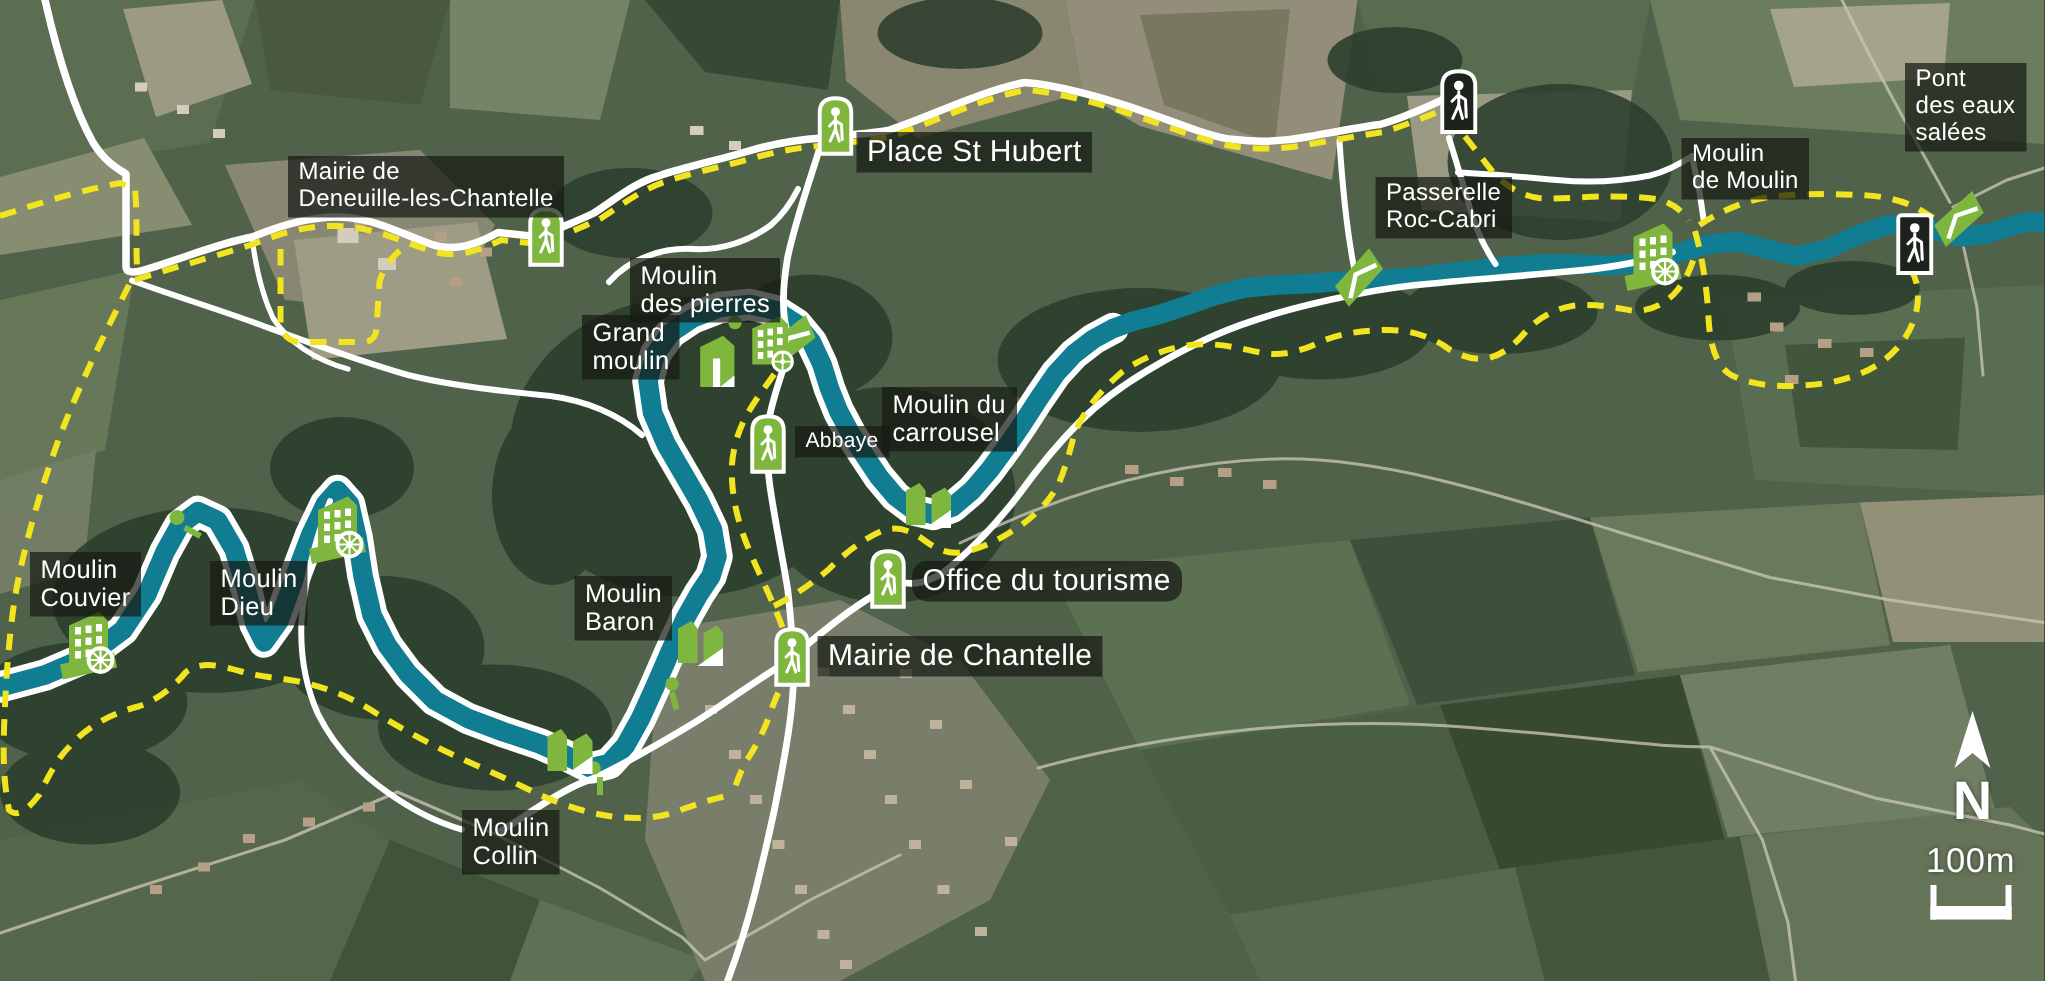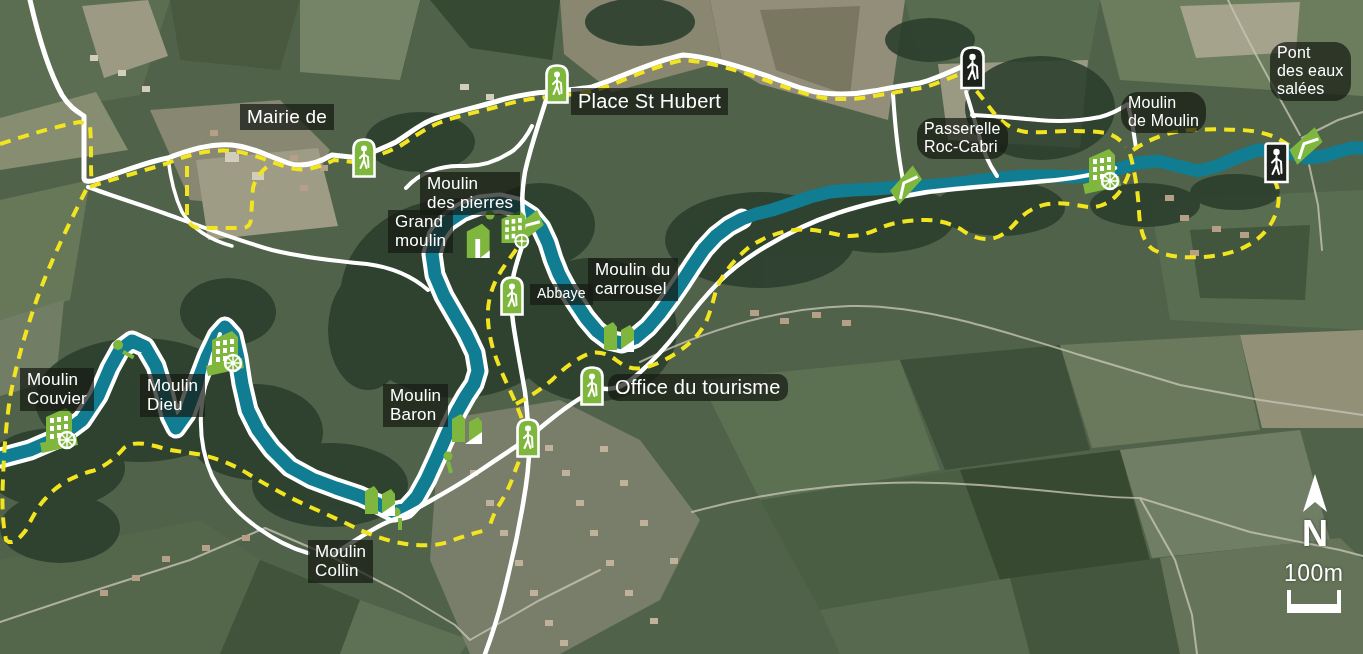--- a/index.html
+++ b/index.html
@@ -2,21 +2,21 @@
 <html><head>
 <meta charset="utf-8">
 <style>
   html,body{margin:0;padding:0;background:#222;}
   .map{position:relative;width:1363px;height:654px;overflow:hidden;
        font-family:"Liberation Sans",sans-serif;background:#50634a;}
   .map svg.base{position:absolute;left:0;top:0;}
   .lbl{position:absolute;color:#fff;background:rgba(22,26,20,.72);
        padding:2px 7px 3px 7px;line-height:1.12;letter-spacing:.2px;white-space:nowrap;}
   .lbl span{display:block;}
-  .fs16{font-size:16px;border-radius:17px;} .fs17{font-size:17px;} .fs19{font-size:19px;margin-left:48px;}
+  .fs16{font-size:16px;} .fs17{font-size:17px;} .fs19{font-size:16px;}
   .fs20{font-size:20px;} .fs21{font-size:14px;}
   .compass{position:absolute;left:1292px;top:474px;width:46px;text-align:center;color:#fff;}
   .compass .n{font-size:36px;line-height:1;margin-top:2px;color:#fff;
               font-weight:bold;text-shadow:0 0 3px rgba(0,0,0,.5);}
   .scalebar{position:absolute;left:1284px;top:560px;color:#fff;text-align:left;}
   .scalebar .txt{font-size:23px;letter-spacing:.5px;text-shadow:0 0 3px rgba(0,0,0,.5);}
   .scalebar .bar{margin:3px auto 0 auto;width:46px;height:14px;
        border-left:4px solid #fff;border-right:4px solid #fff;border-bottom:9px solid #fff;}
 </style>
 </head>
@@ -363,20 +363,21 @@
   </g>
   <g transform="translate(1264,142)">
     <path d="M1.5,40 L1.5,4 Q1.5,1.5 4,1.5 L21,1.5 Q23.5,1.5 23.5,4 L23.5,40 Z" fill="#1d221c" stroke="#fff" stroke-width="2.6"></path>
     <circle cx="12.5" cy="10" r="3.2" fill="#fff"></circle>
     <path d="M12.5,14 L12.5,23 M12.5,16 L8,20.5 M12.5,16.5 L17,19.5 M17,19.5 L17.5,31 M12.5,23 L8.5,32 M12.5,23 L15,32" stroke="#fff" stroke-width="2" fill="none" stroke-linecap="round"></path>
   </g>
 </svg>
 
 <div class="lbl fs19" style="left:192px;top:104px;">
   <span>Mairie de</span>
+  <span>Deneuille-les-Chantelle</span>
 </div>
 <div class="lbl fs20" style="left:571px;top:88px;">
   <span>Place St Hubert</span>
 </div>
 <div class="lbl fs17" style="left:420px;top:172px;">
   <span>Moulin</span>
   <span>des pierres</span>
 </div>
 <div class="lbl fs17" style="left:388px;top:210px;">
   <span>Grand</span>
@@ -384,20 +385,23 @@
 </div>
 <div class="lbl fs17" style="left:588px;top:258px;">
   <span>Moulin du</span>
   <span>carrousel</span>
 </div>
 <div class="lbl fs21" style="left:530px;top:284px;">
   <span>Abbaye</span>
 </div>
 <div class="lbl fs20" style="left:608px;top:374px;border-radius:10px;">
   <span>Office du tourisme</span>
+</div>
+<div class="lbl fs20" style="left:545px;top:424px;">
+  <span>Mairie de Chantelle</span>
 </div>
 <div class="lbl fs17" style="left:383px;top:384px;">
   <span>Moulin</span>
   <span>Baron</span>
 </div>
 <div class="lbl fs17" style="left:308px;top:540px;">
   <span>Moulin</span>
   <span>Collin</span>
 </div>
 <div class="lbl fs17" style="left:20px;top:368px;">

